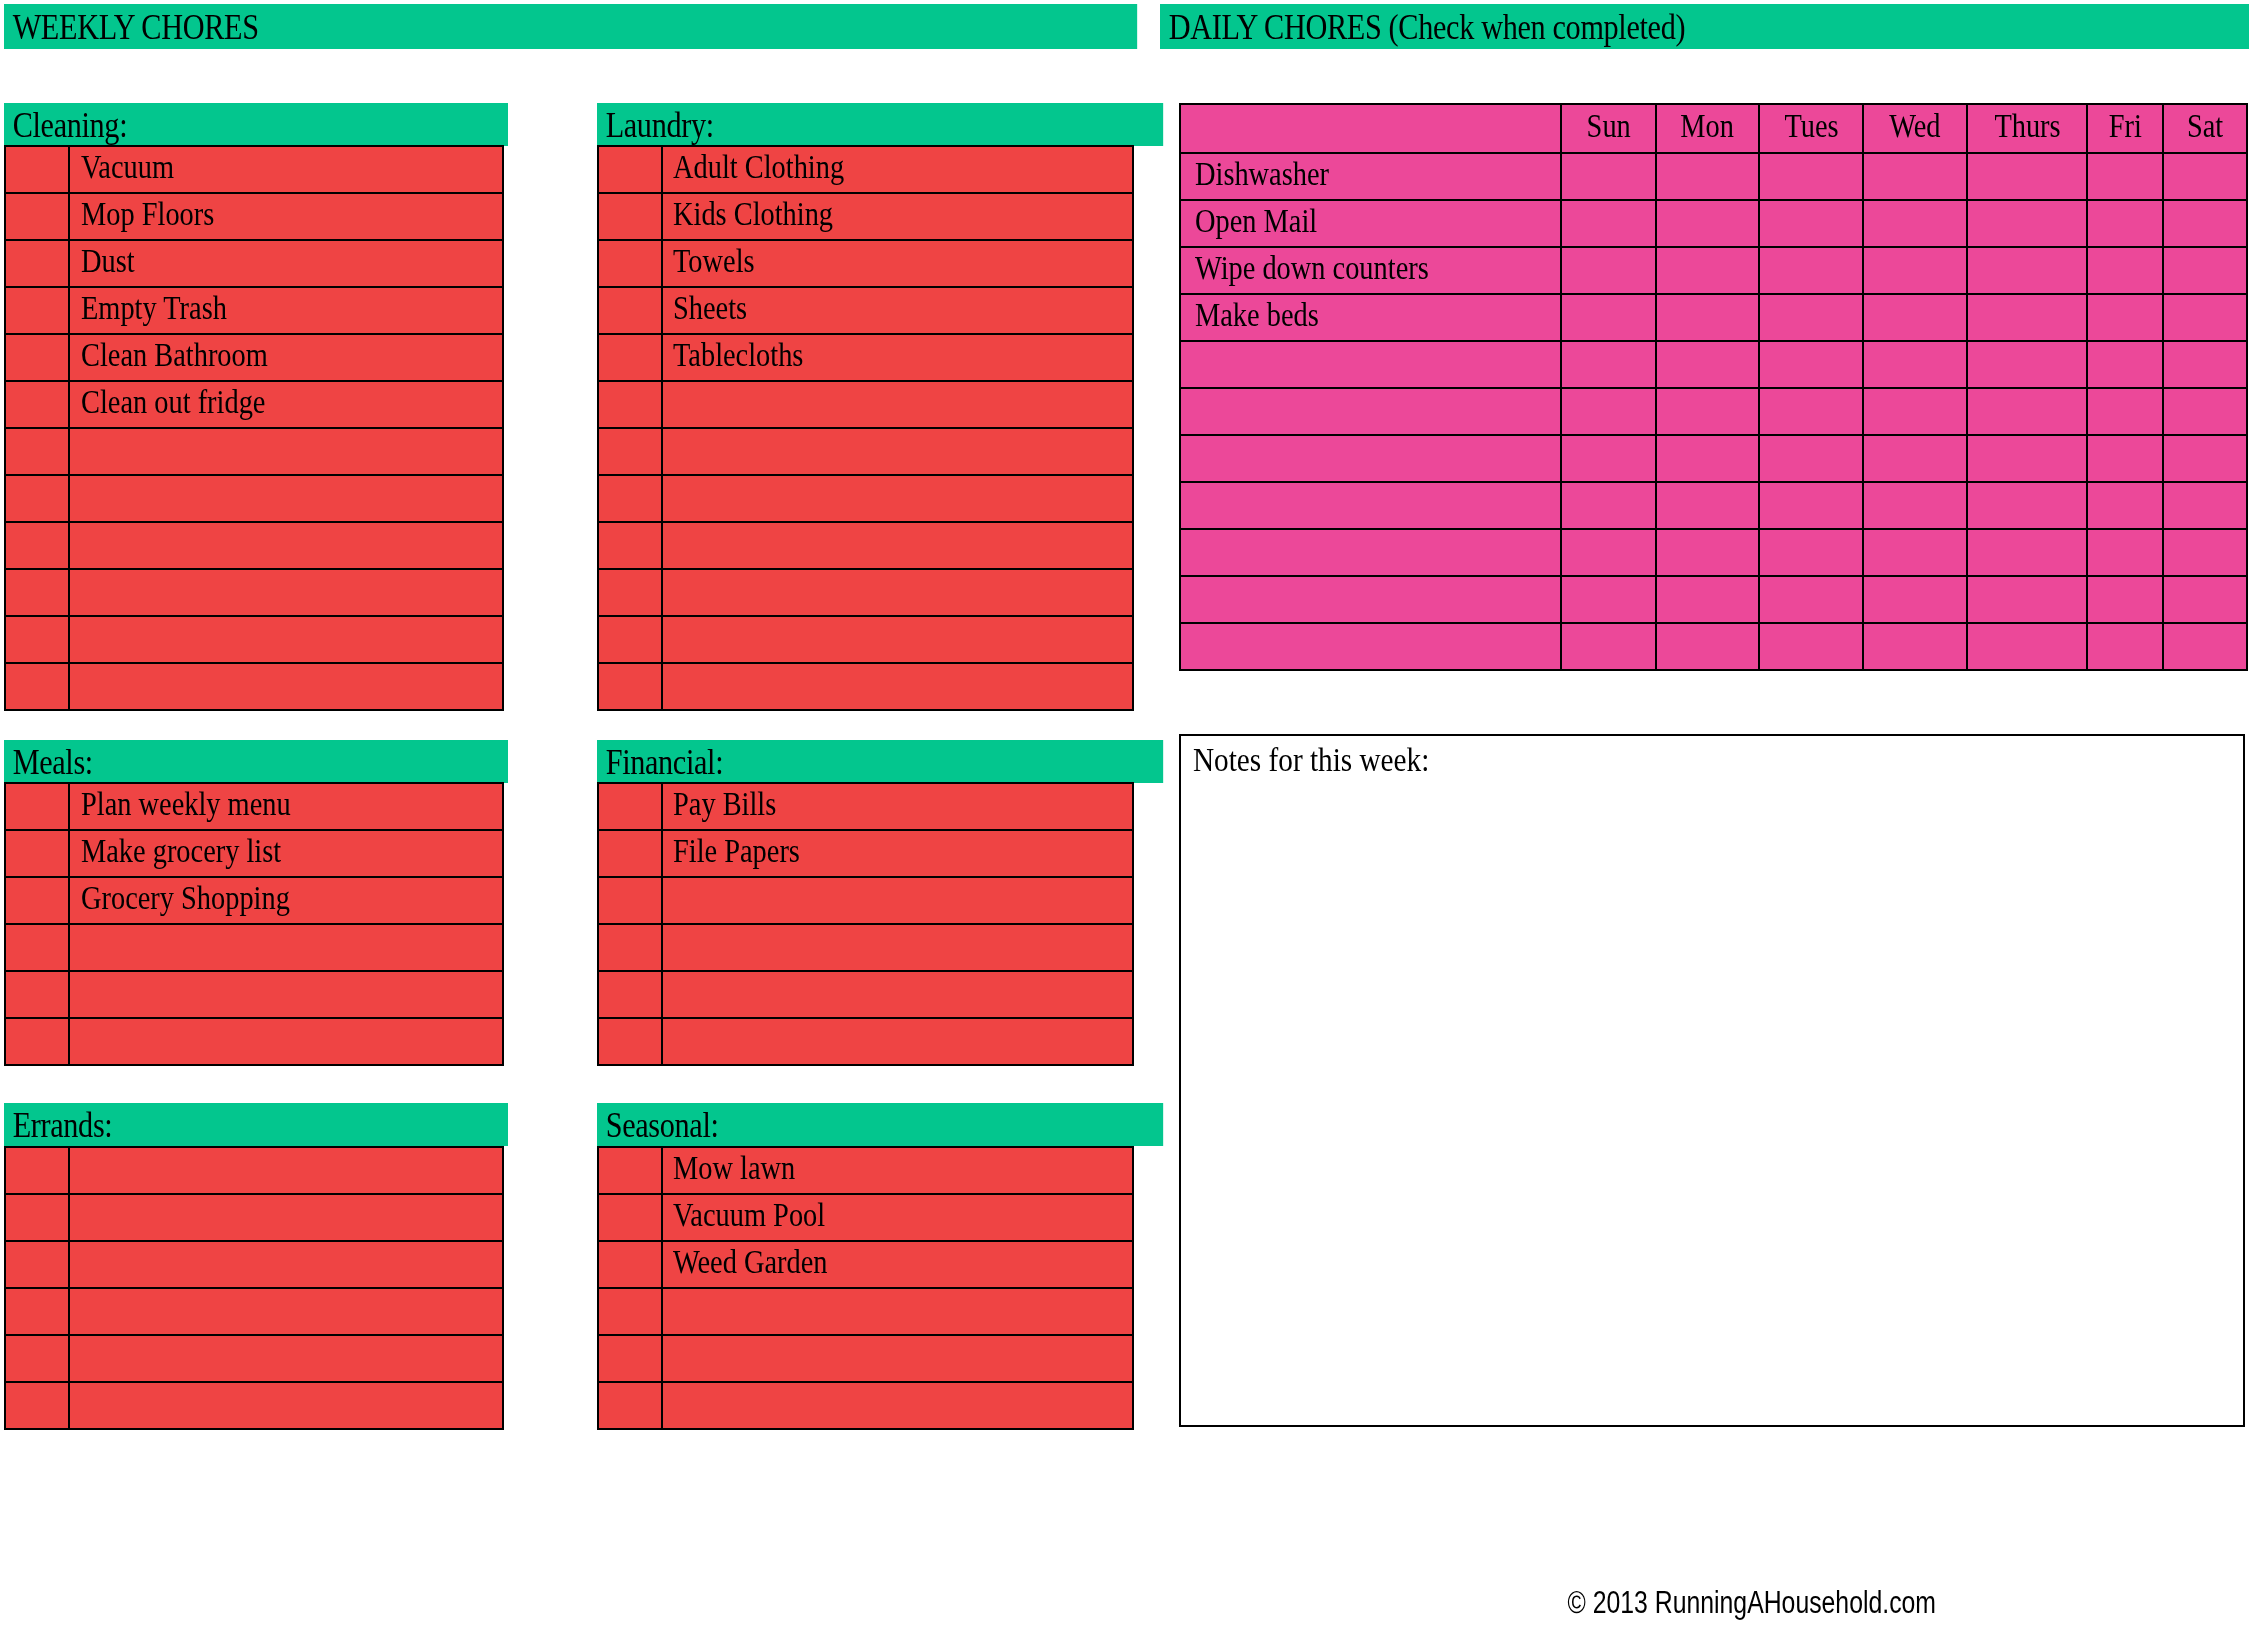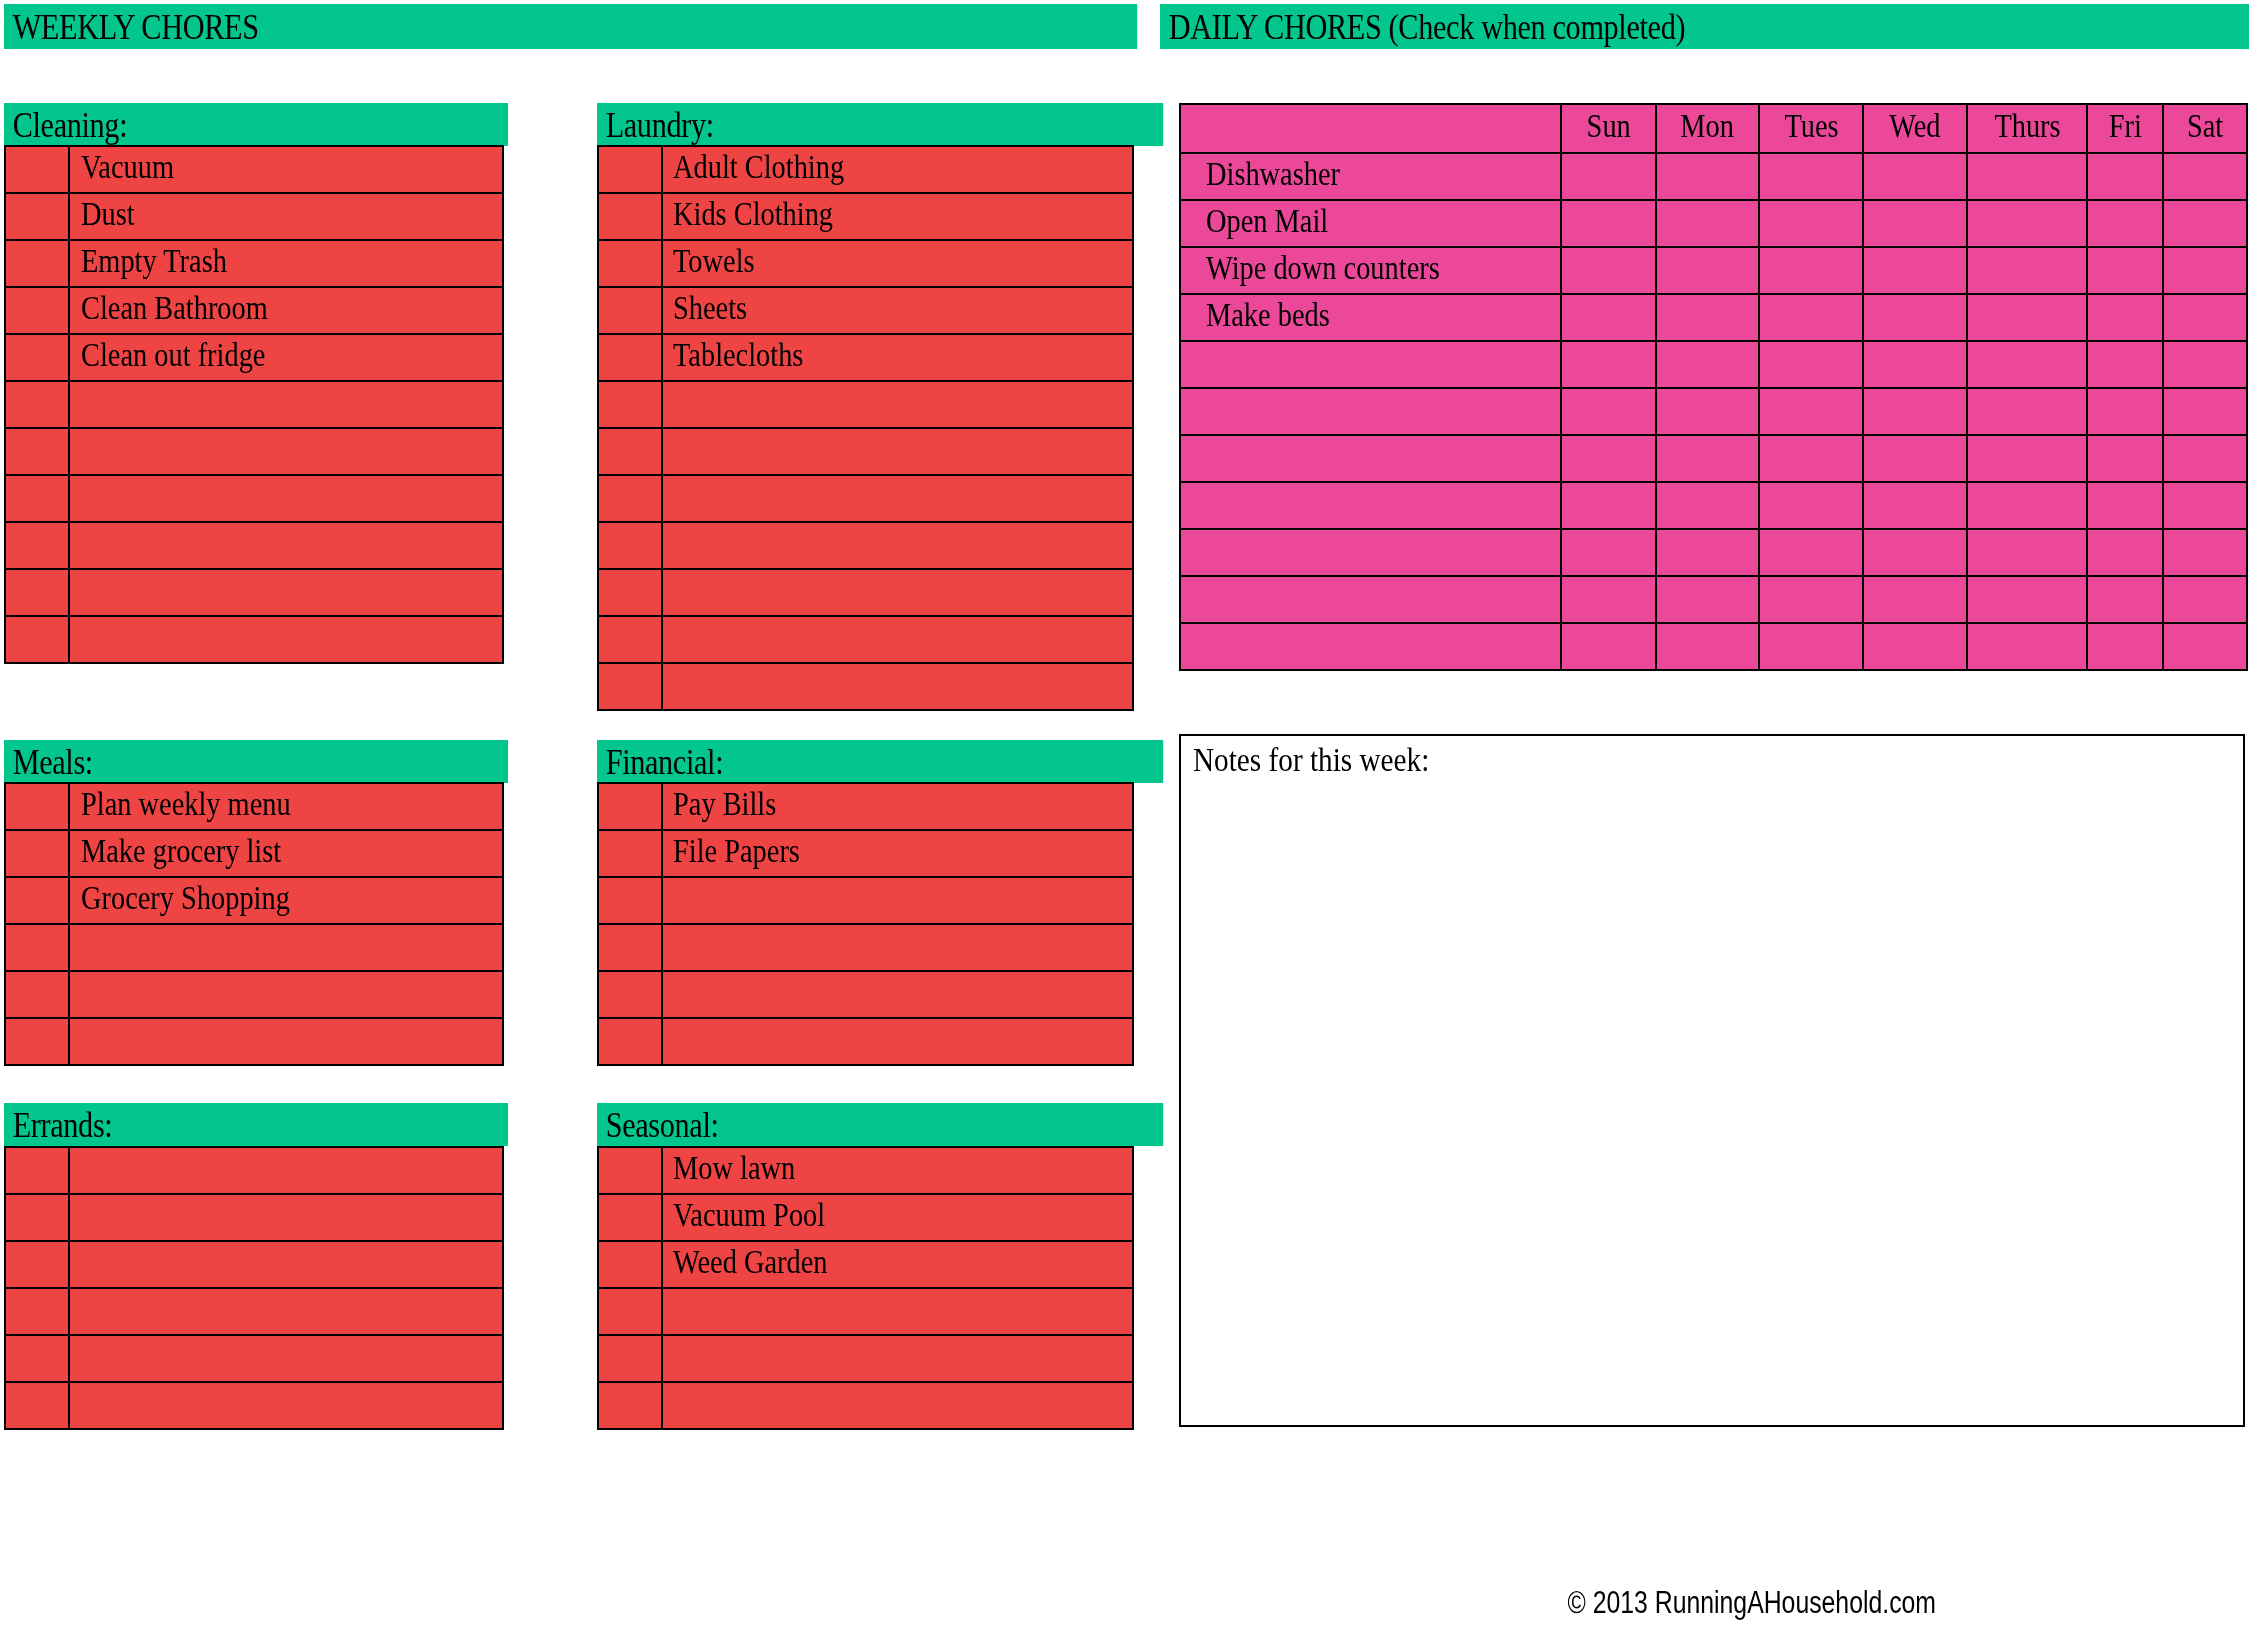--- a/index.html
+++ b/index.html
@@ -97,21 +97,21 @@
     text-align: center;
   }
   table.daily th span, table.daily td span {
     display: inline-block;
     transform: scaleX(0.86);
     transform-origin: center center;
     position: relative;
     top: -2.2px;
   }
   table.daily td.taskname {
-    padding-left: 25px;
+    padding-left: 14px;
   }
   table.daily td.taskname span {
     transform-origin: left center;
   }
   table.daily tr.hdrrow th {
     height: 47px;
   }
 
   
   .notes-box {
@@ -157,20 +157,24 @@
   </div>
 
   <div class="green-bar" style="left:4.4px; top:103px; width:600px; height:43px;">
     <span class="bar-label">Cleaning:</span>
   </div>
   <table class="checklist" style="left:4.4px; top:145px; width:500px;">
     <tbody>
       <tr>
         <td class="cb"></td>
         <td class="task"><span>Vacuum</span></td>
+      </tr>
+      <tr>
+        <td class="cb"></td>
+        <td class="task"><span>Mop Floors</span></td>
       </tr>
       <tr>
         <td class="cb"></td>
         <td class="task"><span>Dust</span></td>
       </tr>
       <tr>
         <td class="cb"></td>
         <td class="task"><span>Empty Trash</span></td>
       </tr>
       <tr>

